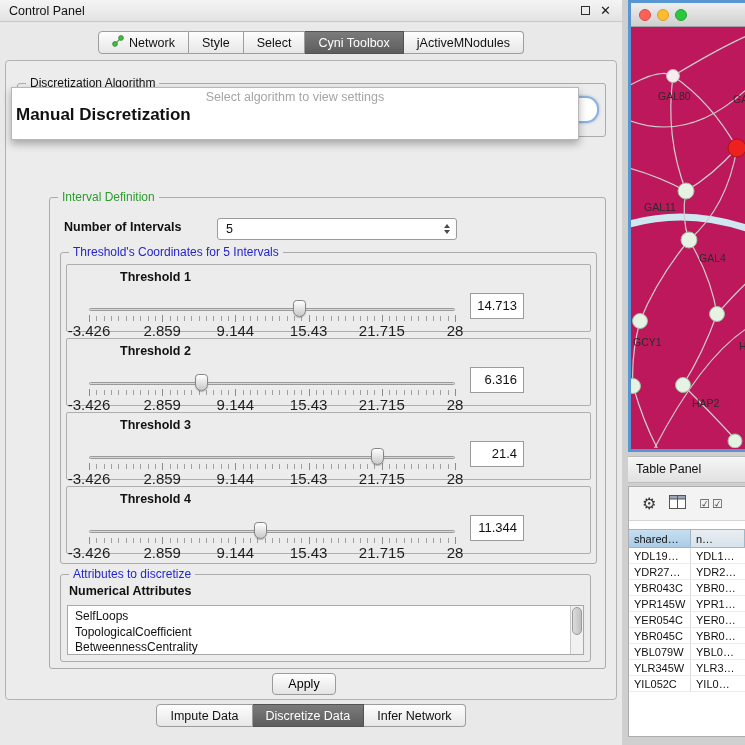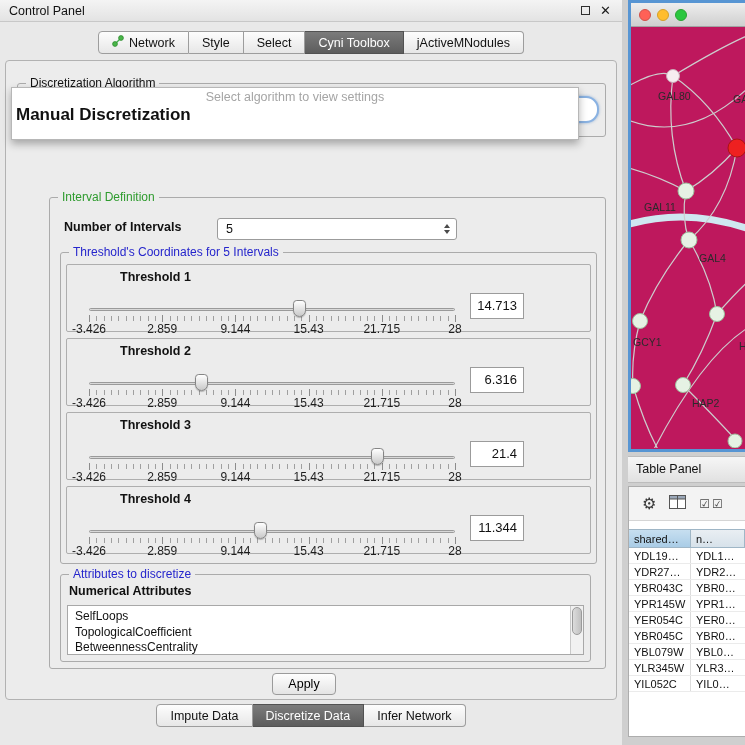--- a/index.html
+++ b/index.html
@@ -40,21 +40,21 @@
   .interval-group { left:43px; top:136px; width:557px; height:472px; }
   .noi-label { position:absolute; left:14px; top:22px; }
   .noi-combo { position:absolute; left:167px; top:20px; width:240px; height:22px; }
   .thresholds-group { left:10px; top:54px; width:537px; height:312px; padding-top:11px; }
   .th-panel { position:relative; height:68px; margin:0 5px 6px 5px; border:1px solid #aeaeae; border-radius:2px; background:#ececec; }
   .th-label { position:absolute; left:9px; top:5px; font-weight:700;margin-left:44px; }
   .slider { position:absolute; left:22px; top:0; width:366px; height:100%; }
   .track { position:absolute; left:0; right:0; top:43px; height:3px; background:#d9d9d9; border:1px solid #9a9a9a; border-radius:2px; }
   .ticks { position:absolute; left:0; right:0; top:51px; height:5px; background:repeating-linear-gradient(90deg,#9f9f9f 0 1px,transparent 1px 7.32px); }
   .tick-major { position:absolute; top:50px; width:1px; height:7px; background:#8c8c8c; }
-  .tick-label { position:absolute; top:57px; transform:translateX(-50%); font-size:12px; color:#1e1e1e; white-space:nowrap; }
+  .tick-label { position:absolute; top:57px; transform:translateX(-50%); font-size:15px; color:#1e1e1e; white-space:nowrap; }
   .thumb { position:absolute; top:35px; width:13px; height:17px; margin-left:-7px; background:linear-gradient(#ffffff,#c9c9c9); border:1px solid #858585; border-radius:4px 4px 7px 7px; box-shadow:0 1px 1px rgba(0,0,0,.25); }
   .th-value { position:absolute; left:403px; top:28px; width:54px; height:26px; background:#fff; border:1px solid #9b9b9b; font-size:13px; text-align:right; line-height:24px; padding-right:6px; }
   .attrs-group { left:10px; top:376px; width:531px; height:88px; }
   .attrs-subtitle { position:absolute; left:8px; top:9px; }
   .attr-list { position:absolute; left:6px; right:6px; top:30px; height:50px; background:#fff; border:1px solid #a8a8a8; overflow:hidden; }
   #attr-items { padding-top:3px; }
   .attr-item { font-size:12px; height:15.5px; line-height:15.5px; padding-left:7px; white-space:nowrap; }
   .vscroll { position:absolute; top:0; right:0; bottom:0; width:13px; background:#f1f1f1; border-left:1px solid #c9c9c9; }
   .vthumb { position:absolute; top:1px; left:1px; right:1px; height:28px; background:linear-gradient(90deg,#dcdcdc,#c0c0c0); border:1px solid #9a9a9a; border-radius:5px; }
   .apply-btn { position:absolute; left:266px; top:612px; width:64px; height:22px; background:linear-gradient(#fefefe,#e4e4e4); border:1px solid #9b9b9b; border-radius:4px; font-size:12.5px; font-family:inherit; }

